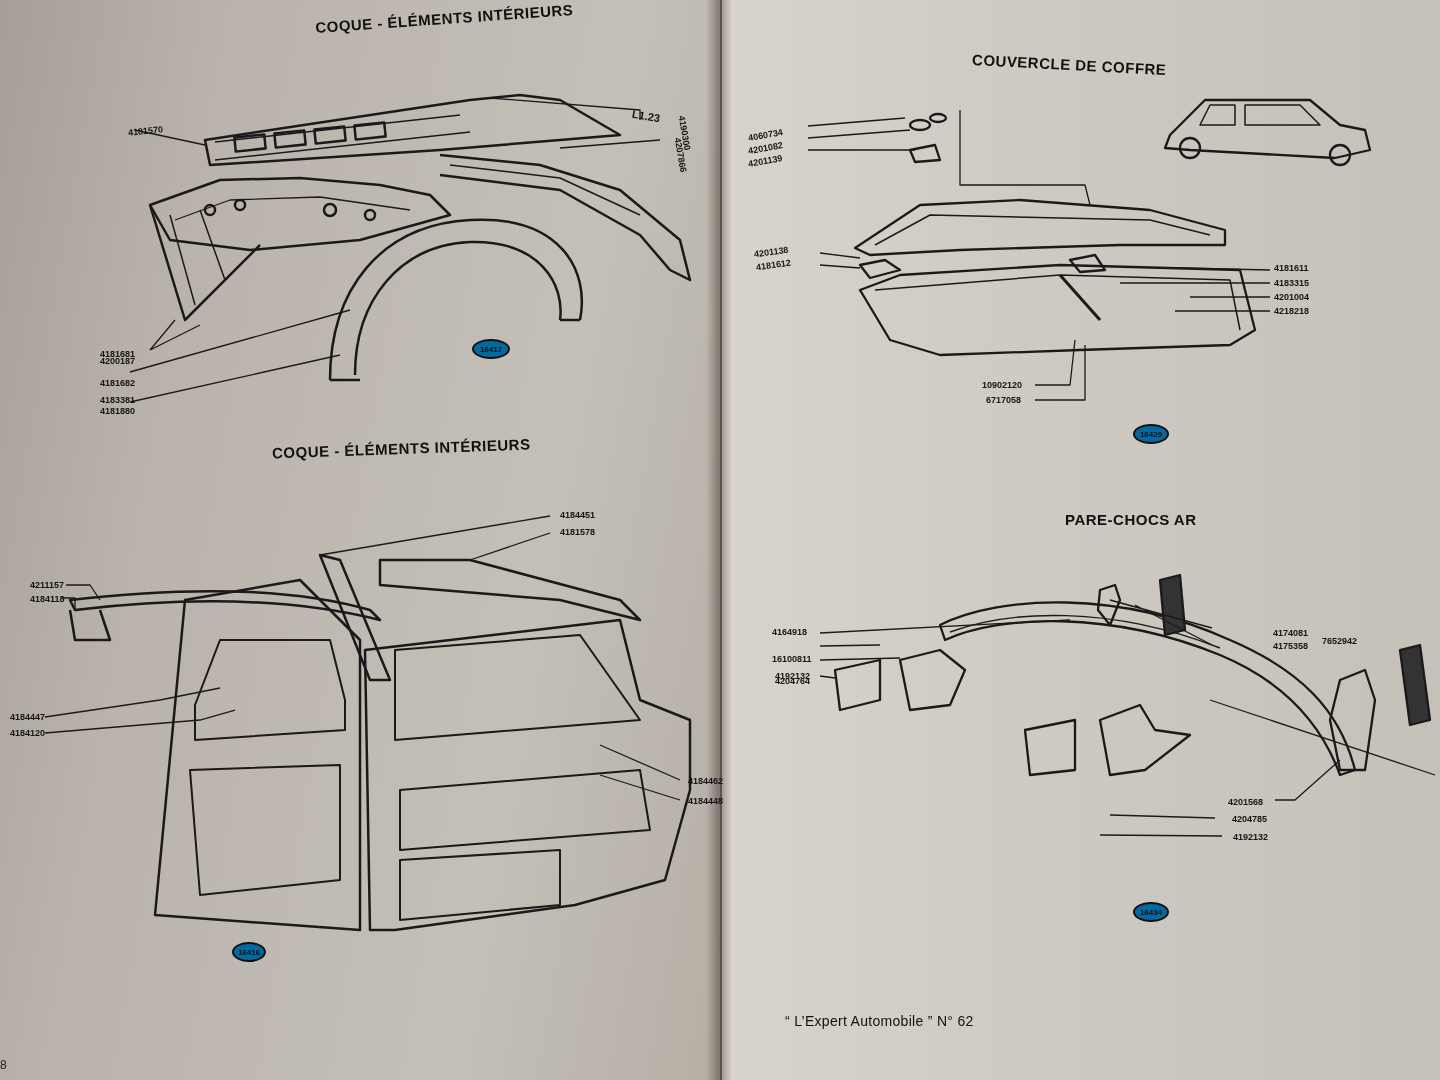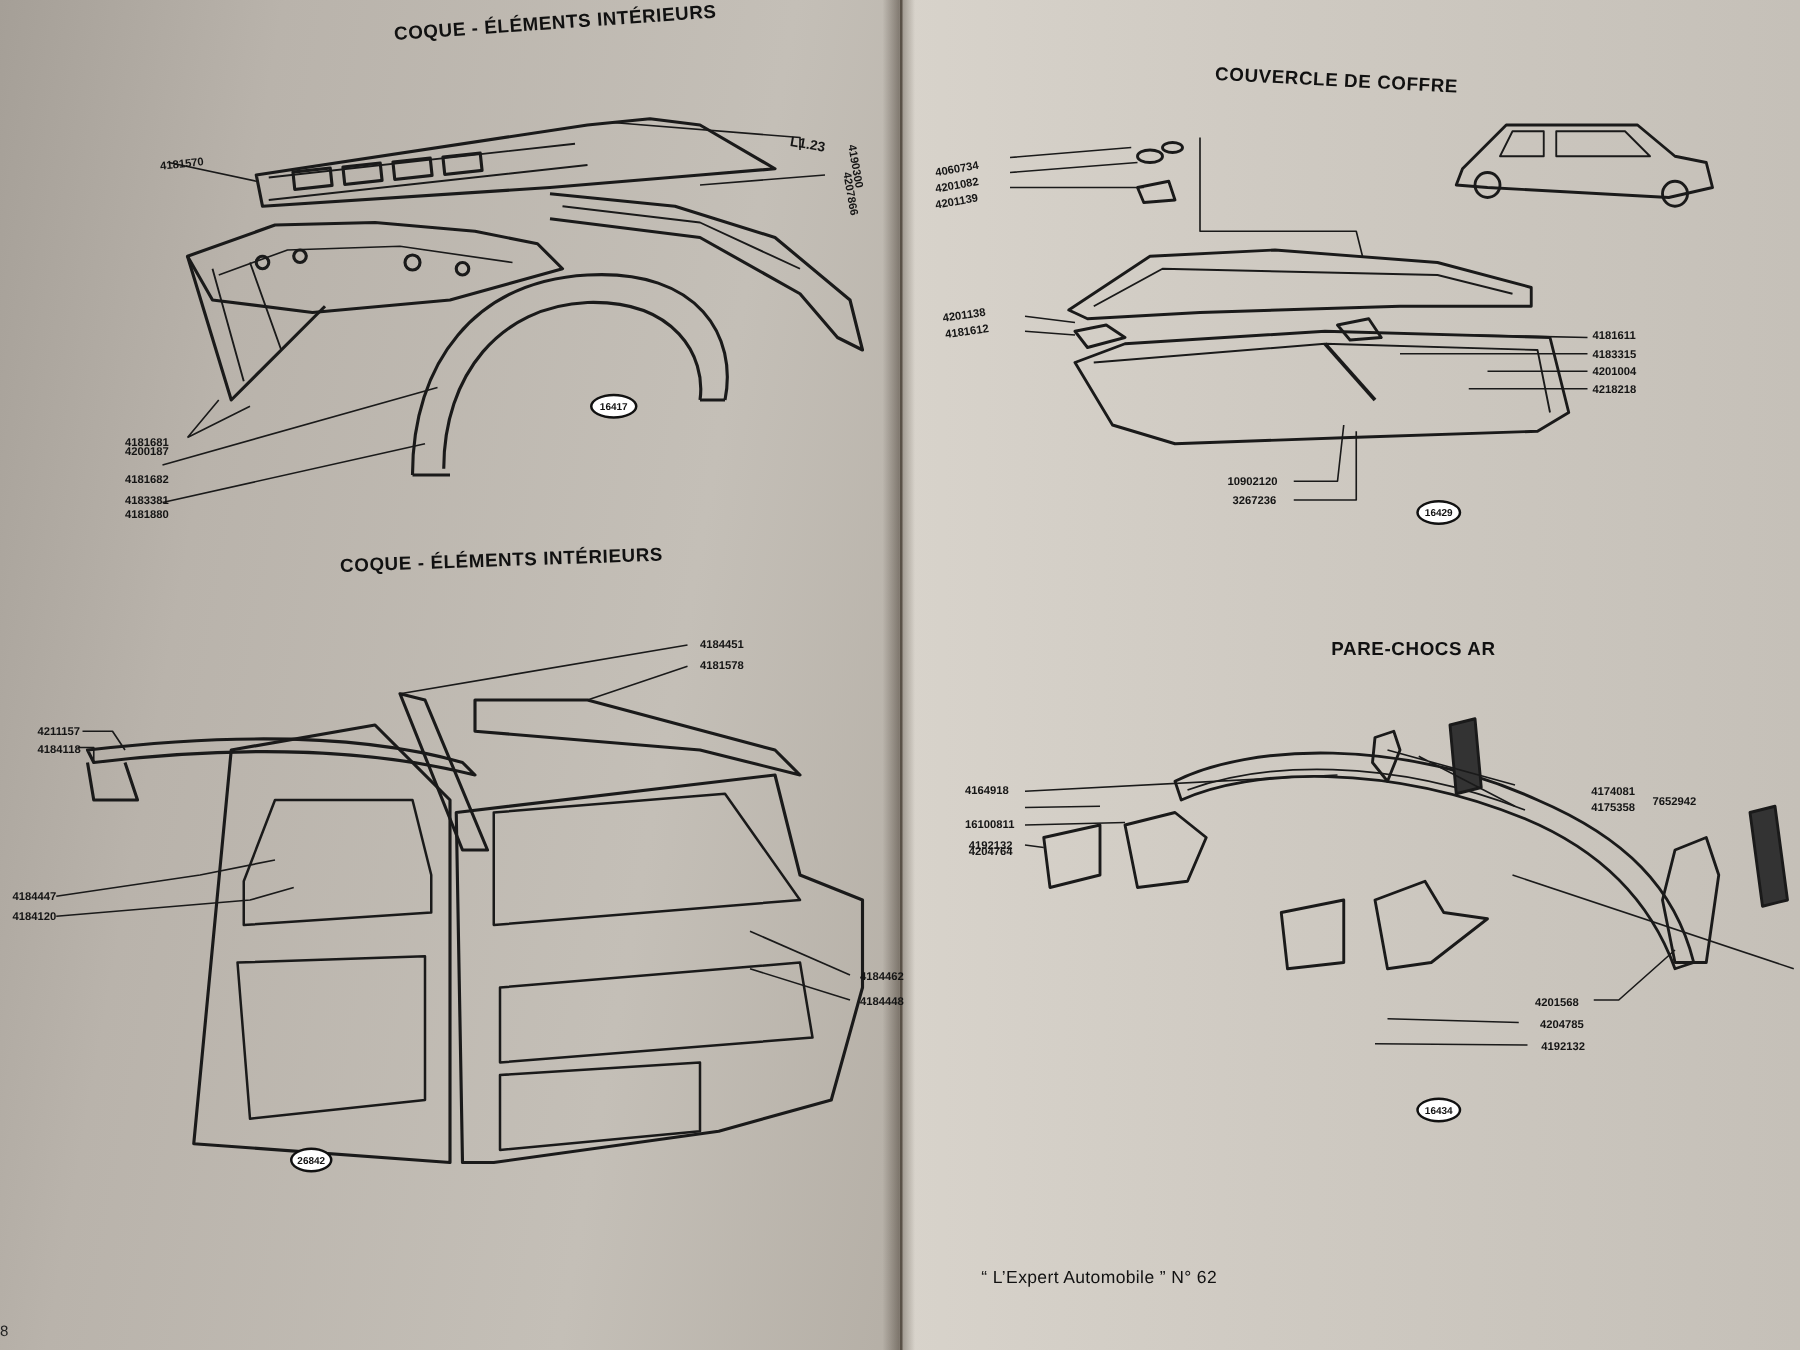--- a/index.html
+++ b/index.html
@@ -3,21 +3,21 @@
 <meta charset="utf-8">
 <style>
   html,body{margin:0;padding:0;}
   body{width:1440px;height:1080px;overflow:hidden;background:#6d655c;position:relative;font-family:"Liberation Sans",sans-serif;}
   .page{position:absolute;top:0;height:1080px;}
   .page-left{left:0;width:720px;background:linear-gradient(100deg,#a59f97 0%,#b9b3ab 25%,#c4bfb7 70%,#b5afa6 100%);}
   .page-right{left:722px;width:718px;background:linear-gradient(90deg,#d8d3cb 0%,#cfcac2 40%,#c5c0b8 100%);}
   .gutter{position:absolute;left:706px;top:0;width:26px;height:1080px;background:linear-gradient(90deg,rgba(0,0,0,0) 0%,rgba(60,50,40,.45) 50%,rgba(0,0,0,0) 100%);}
   .title{position:absolute;font-weight:bold;color:#111;font-size:15px;letter-spacing:.5px;white-space:nowrap;}
   .pn{position:absolute;font-size:9px;font-weight:bold;color:#151515;font-family:"Liberation Sans Narrow","Liberation Sans",sans-serif;white-space:nowrap;}
-  .badge{position:absolute;border:2px solid #111;border-radius:50%;font-size:8px;font-weight:bold;display:flex;align-items:center;justify-content:center;color:#111;background:#ffffff;}
+  .badge{position:absolute;border:2px solid #111;border-radius:50%;font-size:8px;font-weight:bold;display:flex;align-items:center;justify-content:center;color:#111;background:#0369a1;margin-top:24px;}
   svg{position:absolute;left:0;top:0;}
   .footer{position:absolute;left:785px;top:1013px;font-size:14px;color:#111;letter-spacing:.3px;white-space:nowrap;}
   .pagenum{position:absolute;left:0;top:1058px;font-size:12px;color:#222;}
 </style>
 </head>
 <body>
 
 <div class="page page-left"></div>
 <div class="page page-right"></div>
 <div class="gutter"></div>
@@ -103,21 +103,21 @@
 </svg>
 
 <span class="pn" style="left:560px;top:510px;">4184451</span>
 <span class="pn" style="left:560px;top:527px;">4181578</span>
 <span class="pn" style="left:30px;top:580px;">4211157</span>
 <span class="pn" style="left:30px;top:594px;">4184118</span>
 <span class="pn" style="left:10px;top:712px;">4184447</span>
 <span class="pn" style="left:10px;top:728px;">4184120</span>
 <span class="pn" style="left:688px;top:776px;">4184462</span>
 <span class="pn" style="left:688px;top:796px;">4184448</span>
-<div class="badge" style="left:232px;top:918px;width:30px;height:16px;">26842</div>
+<div class="badge" style="left:232px;top:918px;width:30px;height:16px;">16416</div>
 
 <div class="pagenum">8</div>
 
 <div class="title" style="left:972px;top:56px;transform:rotate(3deg);">COUVERCLE DE COFFRE</div>
 
 <svg width="1440" height="1080">
   <g fill="none" stroke="#1a1a1a" stroke-width="2.3" stroke-linejoin="round">
 
     <path d="M1170 135 L1205 100 L1310 100 L1340 125 L1365 130 L1370 150 L1335 158 L1190 150 L1165 148 Z"></path>
     <circle cx="1190" cy="148" r="10"></circle>
@@ -148,21 +148,21 @@
 <span class="pn" style="left:748px;top:130px;transform:rotate(-10deg);">4060734</span>
 <span class="pn" style="left:748px;top:143px;transform:rotate(-10deg);">4201082</span>
 <span class="pn" style="left:748px;top:156px;transform:rotate(-10deg);">4201139</span>
 <span class="pn" style="left:754px;top:247px;transform:rotate(-8deg);">4201138</span>
 <span class="pn" style="left:756px;top:260px;transform:rotate(-8deg);">4181612</span>
 <span class="pn" style="left:1274px;top:263px;">4181611</span>
 <span class="pn" style="left:1274px;top:278px;">4183315</span>
 <span class="pn" style="left:1274px;top:292px;">4201004</span>
 <span class="pn" style="left:1274px;top:306px;">4218218</span>
 <span class="pn" style="left:982px;top:380px;">10902120</span>
-<span class="pn" style="left:986px;top:395px;">3267236</span>
+<span class="pn" style="left:986px;top:395px;">6717058</span>
 <div class="badge" style="left:1133px;top:400px;width:32px;height:16px;">16429</div>
 
 <div class="title" style="left:1065px;top:487px;margin-top:24px;">PARE-CHOCS AR</div>
 
 <svg width="1440" height="1080">
   <g fill="none" stroke="#1a1a1a" stroke-width="2.3" stroke-linejoin="round">
 
     <path d="M940 625 C1000 595 1120 590 1230 640 C1300 670 1340 710 1355 770 L1340 775 C1320 720 1280 680 1220 655 C1110 610 1000 615 945 640 Z"></path>
     <path d="M950 632 C1010 610 1110 605 1220 648" stroke-width="1.4"></path>
 

